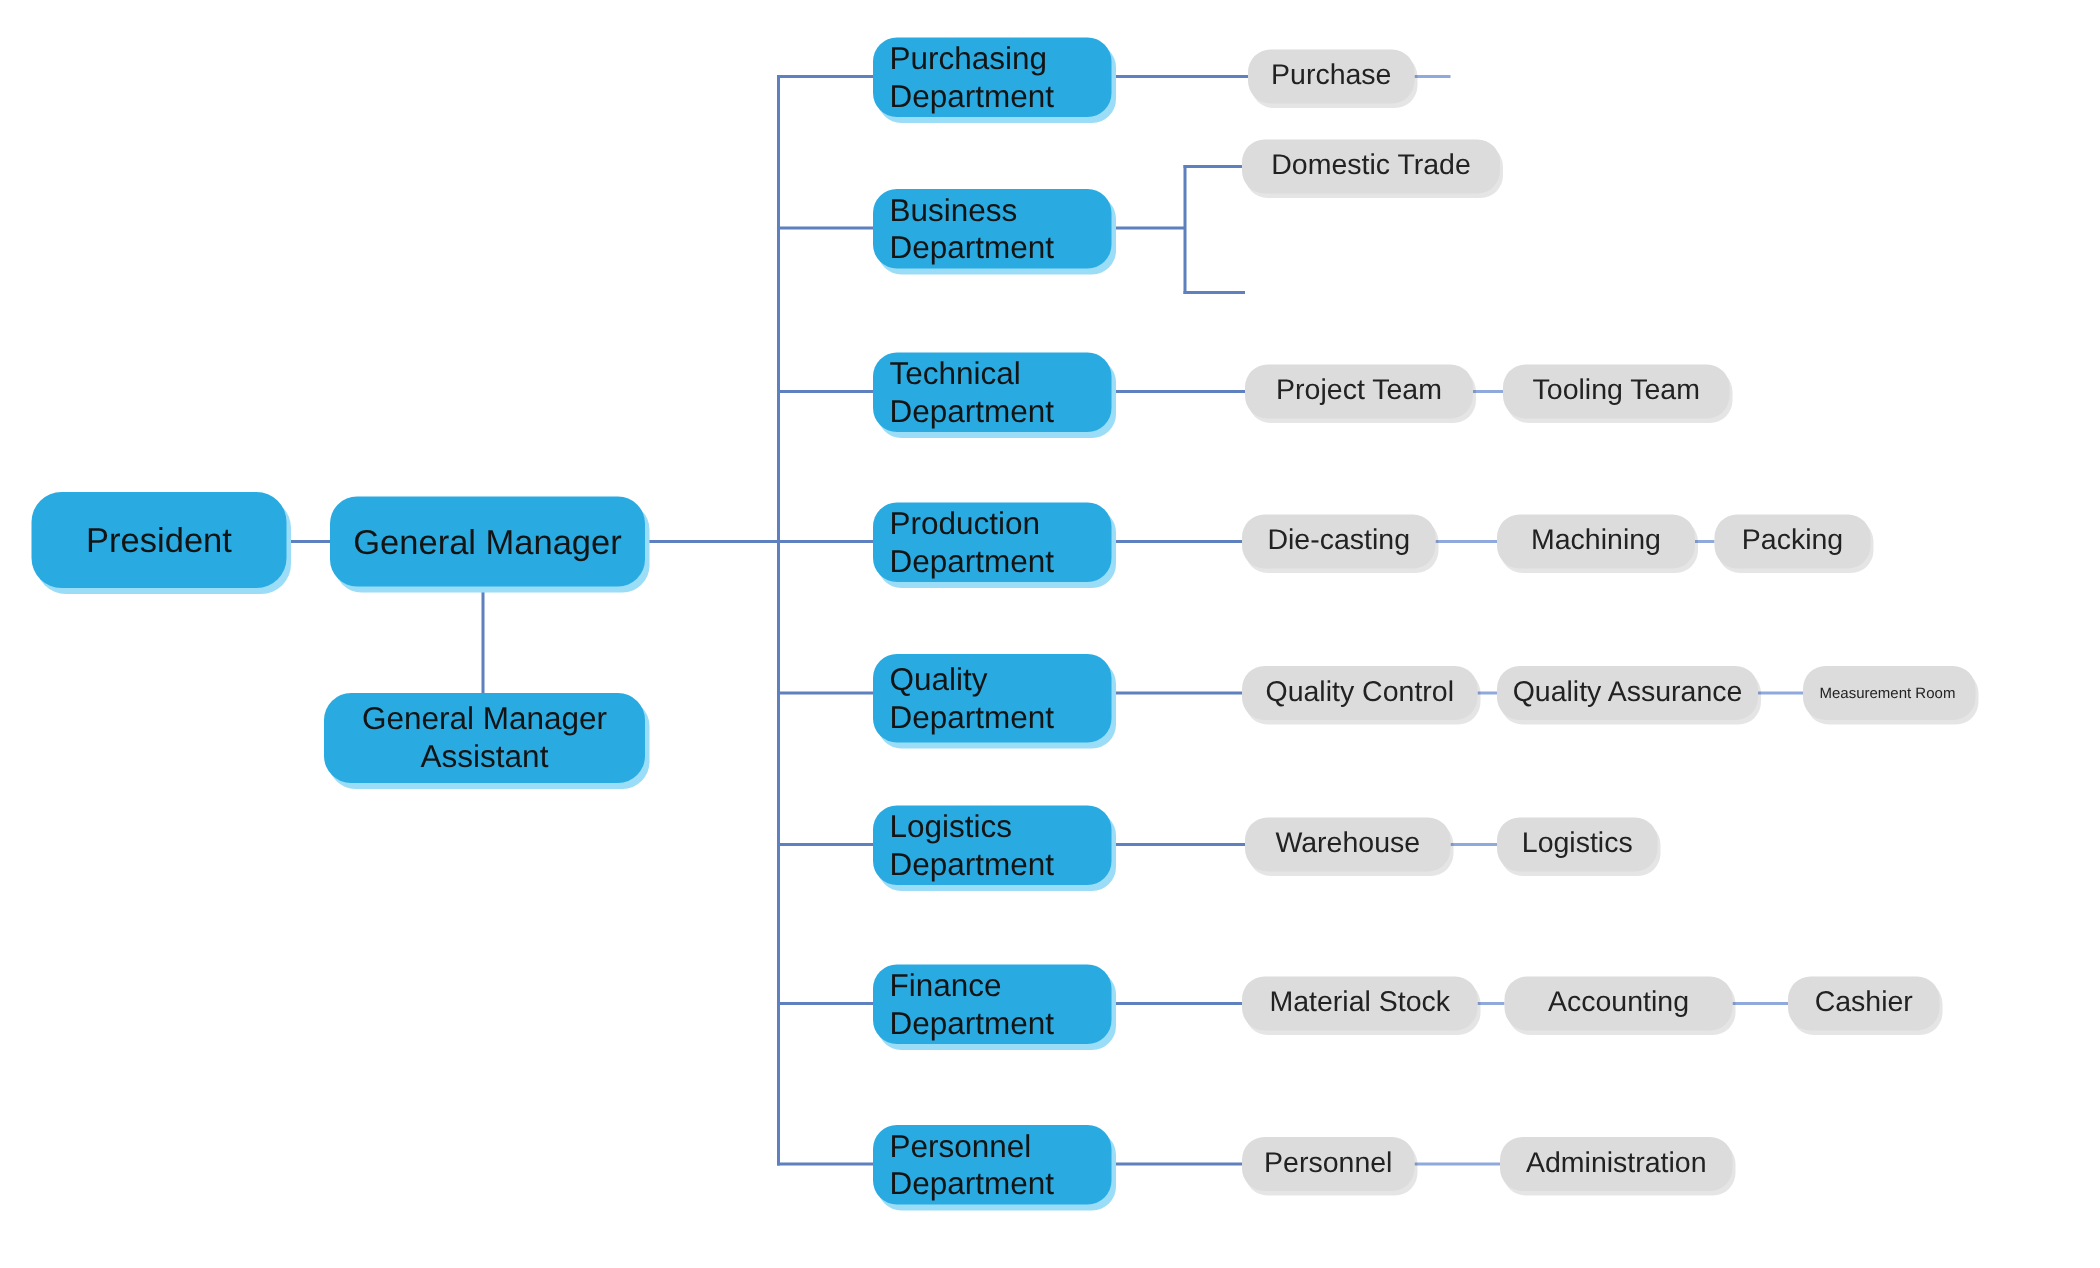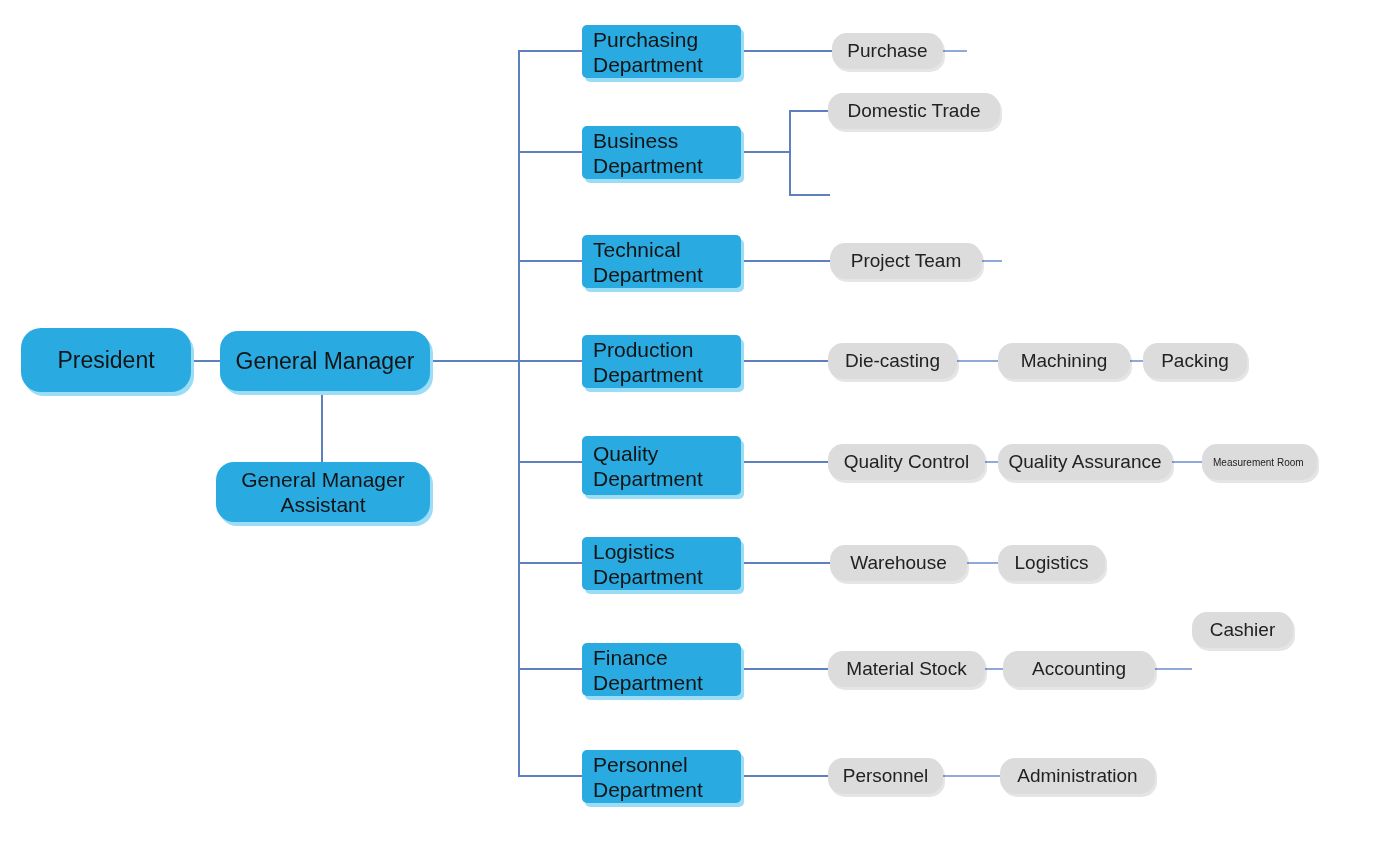--- a/index.html
+++ b/index.html
@@ -10,21 +10,21 @@
   .line{position:absolute;background:#5F80BE;}
   .line.lt{background:#8FA9DC;}
   .box{
     position:absolute;background:#29ABE2;color:#141414;
     box-shadow:3px 4px 0 #9BDCF6;
     display:flex;flex-direction:column;justify-content:center;
   }
   .box.center{align-items:center;text-align:center;}
   .box.big{font-size:23px;border-radius:20px;}
   .box.dept{
-    border-radius:5px;align-items:flex-start;padding-left:11px;
+    border-radius:16px;align-items:flex-start;padding-left:11px;
     font-size:21px;line-height:25px;
   }
   .box.two{font-size:21px;line-height:25px;}
   .box span{display:block;white-space:nowrap;}
   .pill{
     position:absolute;background:#DCDCDC;border-radius:15px;height:36px;
     box-shadow:2px 3px 0 rgba(0,0,0,0.10);
     display:flex;align-items:center;justify-content:center;
     font-size:19px;color:#222222;white-space:nowrap;
   }
@@ -121,32 +121,33 @@
   <div class="box dept" style="left:582px;top:750px;width:148px;height:53px">
     <span>Personnel</span>
     <span>Department</span>
   </div>
 
   <div class="pill" style="left:832px;top:33px;width:111px">Purchase</div>
 
   <div class="pill" style="left:828px;top:93px;width:172px">Domestic Trade</div>
 
   <div class="pill" style="left:830px;top:243px;width:152px">Project Team</div>
+  <div class="pill" style="left:1002px;top:243px;width:151px">Tooling Team</div>
 
   <div class="pill" style="left:828px;top:343px;width:129px">Die-casting</div>
   <div class="pill" style="left:998px;top:343px;width:132px">Machining</div>
   <div class="pill" style="left:1143px;top:343px;width:104px">Packing</div>
 
   <div class="pill" style="left:828px;top:444px;width:157px">Quality Control</div>
   <div class="pill" style="left:998px;top:444px;width:174px">Quality Assurance</div>
   <div class="pill small" style="left:1202px;top:444px;width:104px">Measurement Room</div>
 
   <div class="pill" style="left:830px;top:545px;width:137px">Warehouse</div>
   <div class="pill" style="left:998px;top:545px;width:107px">Logistics</div>
 
   <div class="pill" style="left:828px;top:651px;width:157px">Material Stock</div>
   <div class="pill" style="left:1003px;top:651px;width:152px">Accounting</div>
-  <div class="pill" style="left:1192px;top:612px;width:101px">Cashier</div>
+  <div class="pill" style="left:1192px;top:651px;width:101px">Cashier</div>
 
   <div class="pill" style="left:828px;top:758px;width:115px">Personnel</div>
   <div class="pill" style="left:1000px;top:758px;width:155px">Administration</div>
 
 </div>
 
 </body></html>

